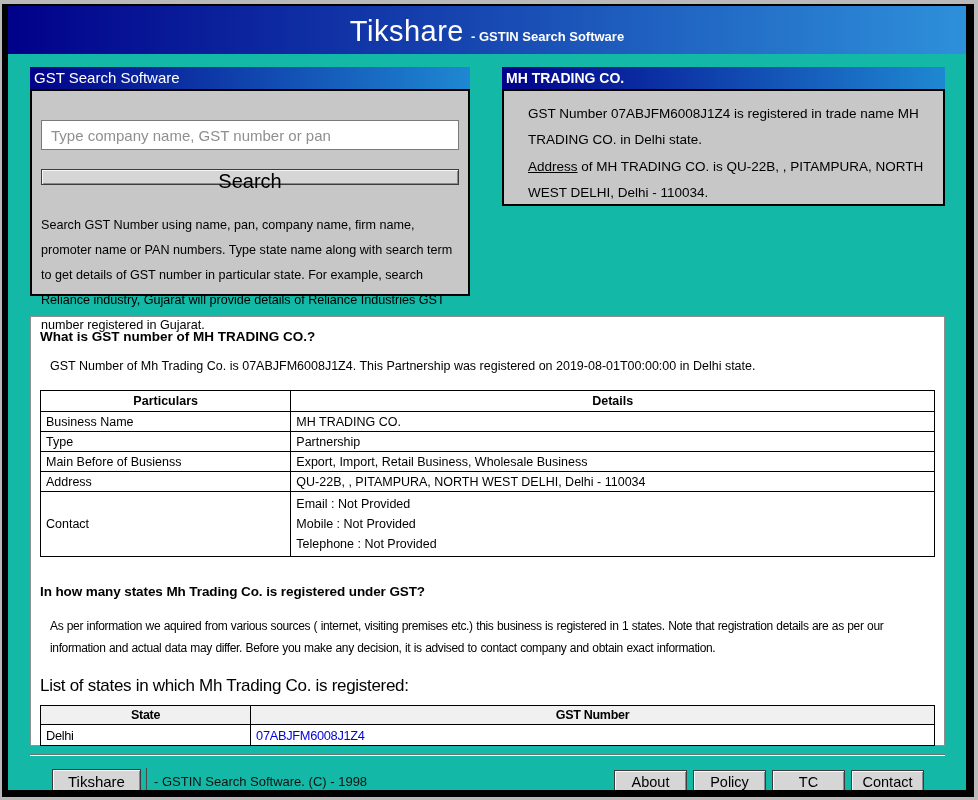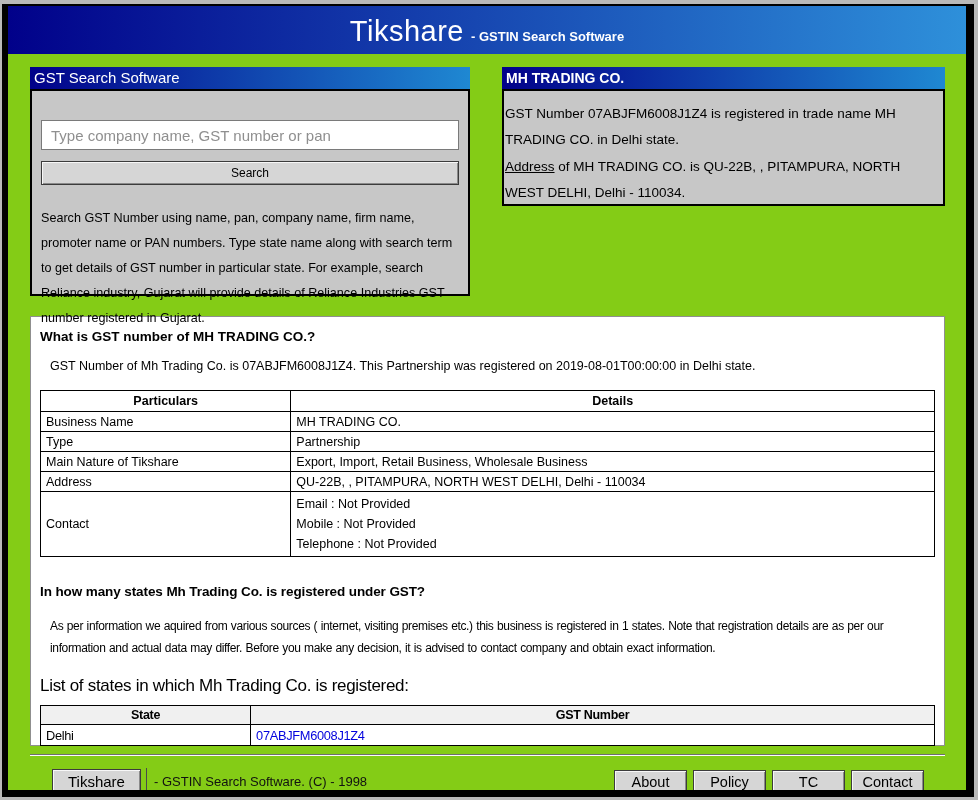--- a/index.html
+++ b/index.html
@@ -7,21 +7,21 @@
   body {
     background: #b9b9b9;
     padding: 4px 4px 3px 2px;
     font-family: "Liberation Sans", "DejaVu Sans", sans-serif;
     overflow: hidden;
   }
   .page {
     width: 972px; height: 793px;
     border: solid #000;
     border-width: 2px 8px 7px 6px;
-    background: #84cc16;
+    background: #14b8a6;
     overflow: hidden;
   }
   
   .header-bar {
     height: 48px;
     background: linear-gradient(to right, #01018a, #2e90da);
     display: flex; align-items: baseline; justify-content: center;
     color: #fff;
     padding-top: 9px;
   }
@@ -39,40 +39,40 @@
     color: #fff; font-size: 15px;
     padding: 2px 4px 0 4px;
     white-space: nowrap; overflow: visible;
   }
   .panel-right .panel-header { font-weight: bold; font-size: 14px; padding-top: 3px; }
   .panel-body {
     border: 2px solid #000;
     background: #c7c7c7;
   }
   .panel-left .panel-body { height: 207px; padding: 29px 9px 0 9px; }
-  .panel-right .panel-body { height: 117px; padding: 10px 8px 0 1px; font-size: 13.5px; line-height: 26px; }
+  .panel-right .panel-body { height: 117px; padding: 10px 8px 0 24px; font-size: 13.5px; line-height: 26px; }
   .panel-right .panel-body p + p { margin-top: 1px; }
   .addr-label { text-decoration: underline; }
 
   .search-input {
     width: 100%; height: 30px;
     border: 1px solid #7a7a7a;
     font-size: 15px; padding: 8px 9px;
     font-family: "Liberation Sans", sans-serif;
     color: #000; background: #fff;
   }
   .search-input::placeholder { color: #8f8f8f; opacity: 1; }
   .btn3d {
     background: #d6d6d6;
     border: 1px solid #3c3c3c;
     box-shadow: inset 1px 1px 0 #f7f7f7, inset -1px -1px 0 #8a8a8a;
     font-family: "Liberation Sans", sans-serif;
     color: #000; cursor: pointer;
   }
-  .search-btn { width: 100%; height: 24px; margin-top: 11px; font-size: 12px; }
+  .search-btn { width: 100%; height: 16px; margin-top: 19px; font-size: 20px; }
   .panel-desc { margin-top: 21px; font-size: 12.6px; line-height: 25px; color: #000; }
 
   
   .main-box {
     margin-top: 20px;
     height: 430px;
     border: 1px solid #8f8f8f;
     background: #fff;
     padding: 12px 9px 0 9px;
   }
@@ -159,21 +159,21 @@
         </tr>
         <tr>
           <td>Business Name</td>
           <td>MH TRADING CO.</td>
         </tr>
         <tr>
           <td>Type</td>
           <td>Partnership</td>
         </tr>
         <tr>
-          <td>Main Nature of Tikshare</td>
+          <td>Main Before of Busienss</td>
           <td>Export, Import, Retail Business, Wholesale Business</td>
         </tr>
         <tr>
           <td>Address</td>
           <td>QU-22B, , PITAMPURA, NORTH WEST DELHI, Delhi - 110034</td>
         </tr>
         <tr>
           <td>Contact</td>
           <td class="contact-cell">
             <div>Email : Not Provided</div>

